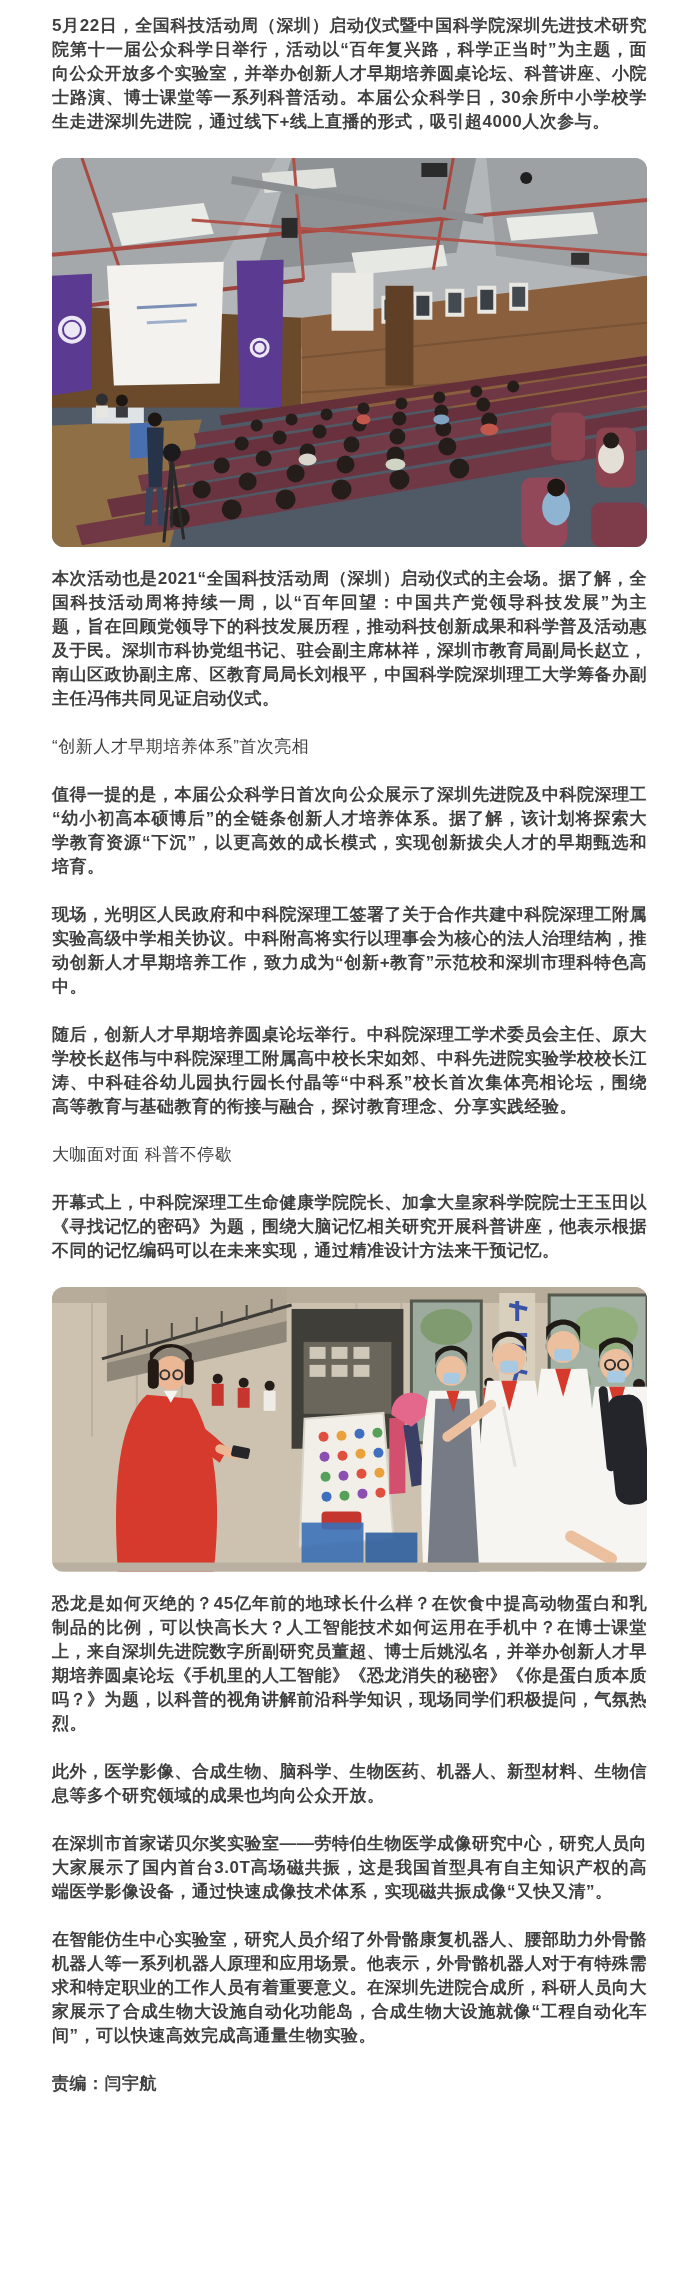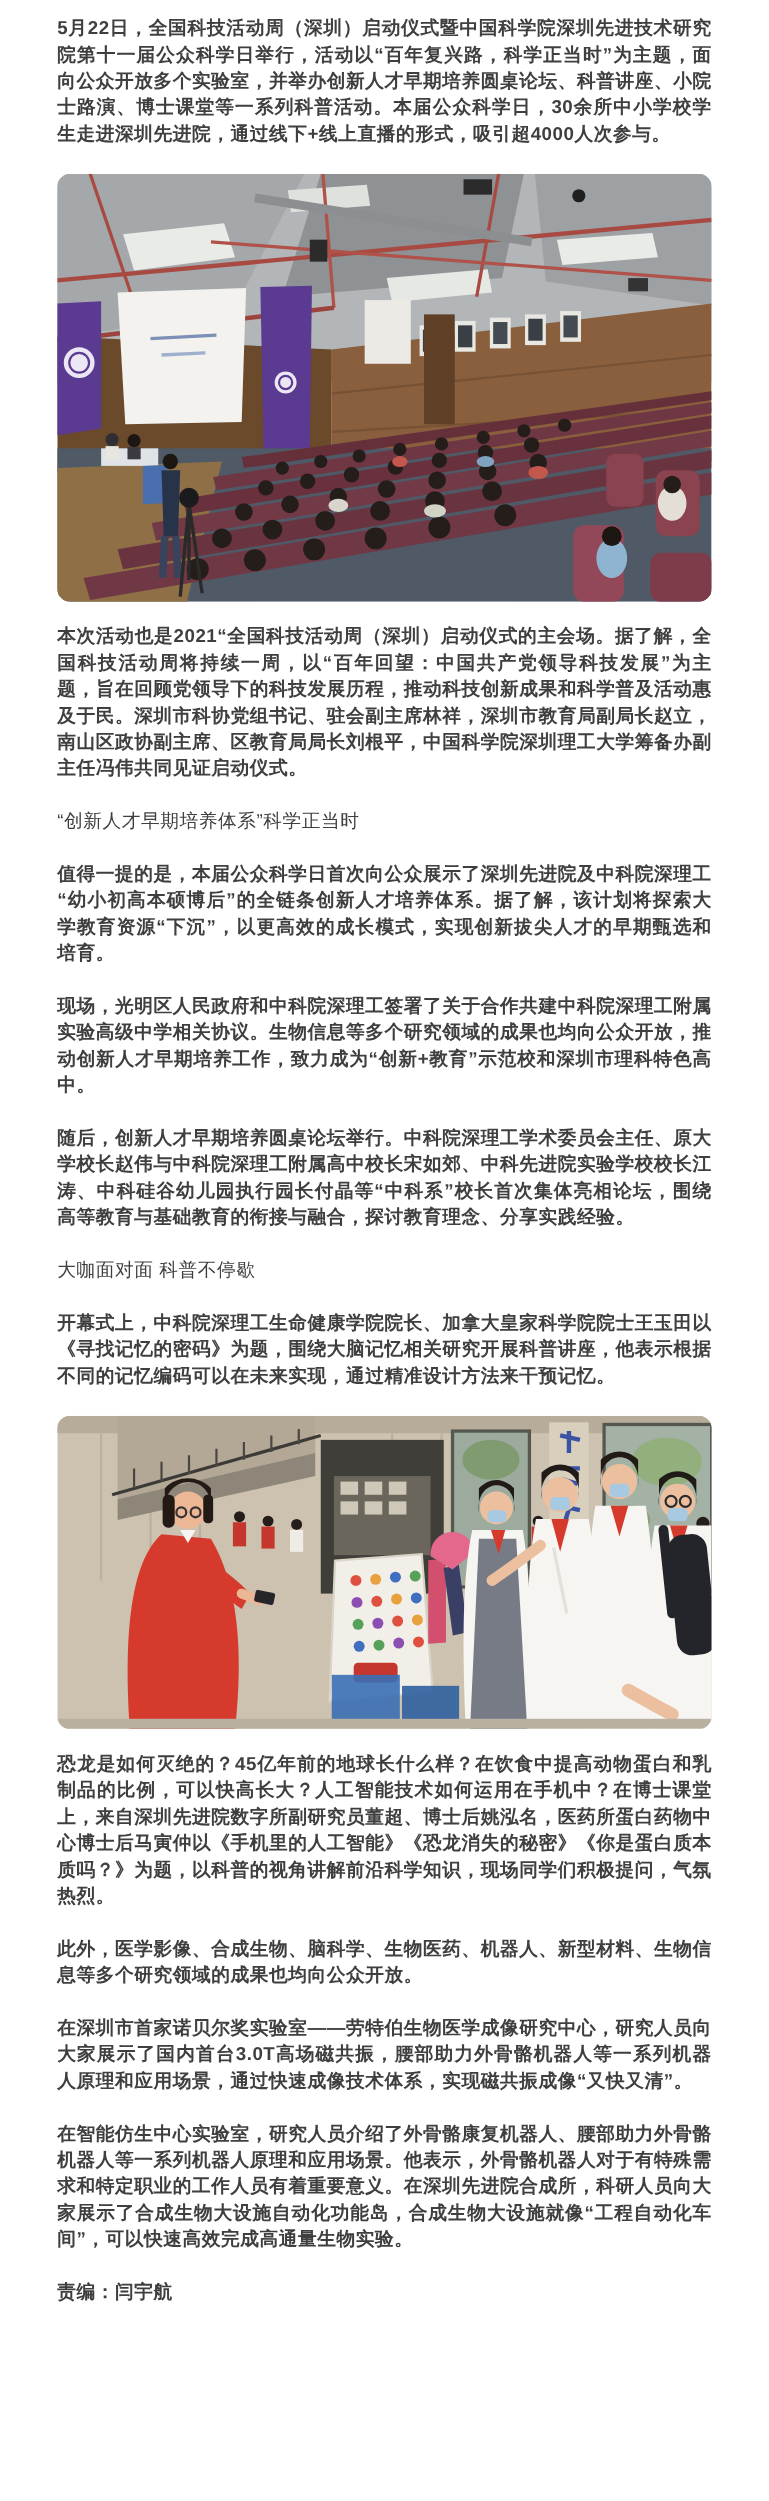--- a/index.html
+++ b/index.html
@@ -170,25 +170,25 @@
       <circle cx="103" cy="262" r="7" fill="#1d1714"></circle>
       <path d="M95,270 L112,270 L110,330 L97,330 Z" fill="#273349"></path>
       <path d="M98,330 L96,368 M108,330 L110,368" stroke="#39445c" stroke-width="7"></path>
       <path d="M120,300 L112,385 M120,300 L132,382 M120,300 L120,370" stroke="#2a2a2a" stroke-width="3" fill="none"></path>
       <circle cx="120" cy="295" r="9" fill="#1b1b1d"></circle>
     </svg>
   </figure>
 
   <p class="para">本次活动也是2021“全国科技活动周（深圳）启动仪式的主会场。据了解，全国科技活动周将持续一周，以“百年回望：中国共产党领导科技发展”为主题，旨在回顾党领导下的科技发展历程，推动科技创新成果和科学普及活动惠及于民。深圳市科协党组书记、驻会副主席林祥，深圳市教育局副局长赵立，南山区政协副主席、区教育局局长刘根平，中国科学院深圳理工大学筹备办副主任冯伟共同见证启动仪式。</p>
 
-  <p class="subhead">“创新人才早期培养体系”科学正当时</p>
+  <p class="subhead">“创新人才早期培养体系”首次亮相</p>
 
   <p class="para">值得一提的是，本届公众科学日首次向公众展示了深圳先进院及中科院深理工“幼小初高本硕博后”的全链条创新人才培养体系。据了解，该计划将探索大学教育资源“下沉”，以更高效的成长模式，实现创新拔尖人才的早期甄选和培育。</p>
 
-  <p class="para">现场，光明区人民政府和中科院深理工签署了关于合作共建中科院深理工附属实验高级中学相关协议。生物信息等多个研究领域的成果也均向公众开放，推动创新人才早期培养工作，致力成为“创新+教育”示范校和深圳市理科特色高中。</p>
+  <p class="para">现场，光明区人民政府和中科院深理工签署了关于合作共建中科院深理工附属实验高级中学相关协议。中科附高将实行以理事会为核心的法人治理结构，推动创新人才早期培养工作，致力成为“创新+教育”示范校和深圳市理科特色高中。</p>
 
   <p class="para">随后，创新人才早期培养圆桌论坛举行。中科院深理工学术委员会主任、原大学校长赵伟与中科院深理工附属高中校长宋如郊、中科先进院实验学校校长江涛、中科硅谷幼儿园执行园长付晶等“中科系”校长首次集体亮相论坛，围绕高等教育与基础教育的衔接与融合，探讨教育理念、分享实践经验。</p>
 
 
   <p class="subhead">大咖面对面 科普不停歇</p>
 
   <p class="para">开幕式上，中科院深理工生命健康学院院长、加拿大皇家科学院院士王玉田以《寻找记忆的密码》为题，围绕大脑记忆相关研究开展科普讲座，他表示根据不同的记忆编码可以在未来实现，通过精准设计方法来干预记忆。</p>
 
   <figure class="photo">
     <svg viewBox="0 0 596 285" preserveAspectRatio="none" role="img" aria-label="展馆大厅内，身穿红色上衣的讲解员向佩戴蓝色口罩、系红领巾的白衣学生们展示科普展品，背景为石材墙面、楼梯与玻璃幕墙">
@@ -324,24 +324,24 @@
       <path d="M558,100 L574,100 L566,128 Z" fill="#d63a2c"></path>
       <rect x="560" y="108" width="36" height="110" rx="14" fill="#23252b" transform="rotate(-6 578 163)"></rect>
       <path d="M552,104 L560,180" stroke="#23252b" stroke-width="9" stroke-linecap="round"></path>
 
       <path d="M520,250 C534,258 548,266 560,272" stroke="#ecbf9f" stroke-width="12" stroke-linecap="round" fill="none"></path>
 
       <rect x="0" y="276" width="596" height="9" fill="#b9b0a2"></rect>
     </svg>
   </figure>
 
-  <p class="para">恐龙是如何灭绝的？45亿年前的地球长什么样？在饮食中提高动物蛋白和乳制品的比例，可以快高长大？人工智能技术如何运用在手机中？在博士课堂上，来自深圳先进院数字所副研究员董超、博士后姚泓名，医药所蛋白药物中心博士后马寅仲以《手机里的人工智能》《恐龙消失的秘密》《你是蛋白质本质吗？》为题，以科普的视角讲解前沿科学知识，现场同学们积极提问，气氛热烈。</p>
+  <p class="para">恐龙是如何灭绝的？45亿年前的地球长什么样？在饮食中提高动物蛋白和乳制品的比例，可以快高长大？人工智能技术如何运用在手机中？在博士课堂上，来自深圳先进院数字所副研究员董超、博士后姚泓名，并举办创新人才早期培养圆桌论坛《手机里的人工智能》《恐龙消失的秘密》《你是蛋白质本质吗？》为题，以科普的视角讲解前沿科学知识，现场同学们积极提问，气氛热烈。</p>
 
   <p class="para">此外，医学影像、合成生物、脑科学、生物医药、机器人、新型材料、生物信息等多个研究领域的成果也均向公众开放。</p>
 
-  <p class="para">在深圳市首家诺贝尔奖实验室——劳特伯生物医学成像研究中心，研究人员向大家展示了国内首台3.0T高场磁共振，腰部助力外骨骼机器人等一系列机器人原理和应用场景，通过快速成像技术体系，实现磁共振成像“又快又清”。</p>
+  <p class="para">在深圳市首家诺贝尔奖实验室——劳特伯生物医学成像研究中心，研究人员向大家展示了国内首台3.0T高场磁共振，这是我国首型具有自主知识产权的高端医学影像设备，通过快速成像技术体系，实现磁共振成像“又快又清”。</p>
 
   <p class="para">在智能仿生中心实验室，研究人员介绍了外骨骼康复机器人、腰部助力外骨骼机器人等一系列机器人原理和应用场景。他表示，外骨骼机器人对于有特殊需求和特定职业的工作人员有着重要意义。在深圳先进院合成所，科研人员向大家展示了合成生物大设施自动化功能岛，合成生物大设施就像“工程自动化车间”，可以快速高效完成高通量生物实验。</p>
 
 
   <p class="para">责编：闫宇航</p>
 
 </main>
 
 </body></html>

